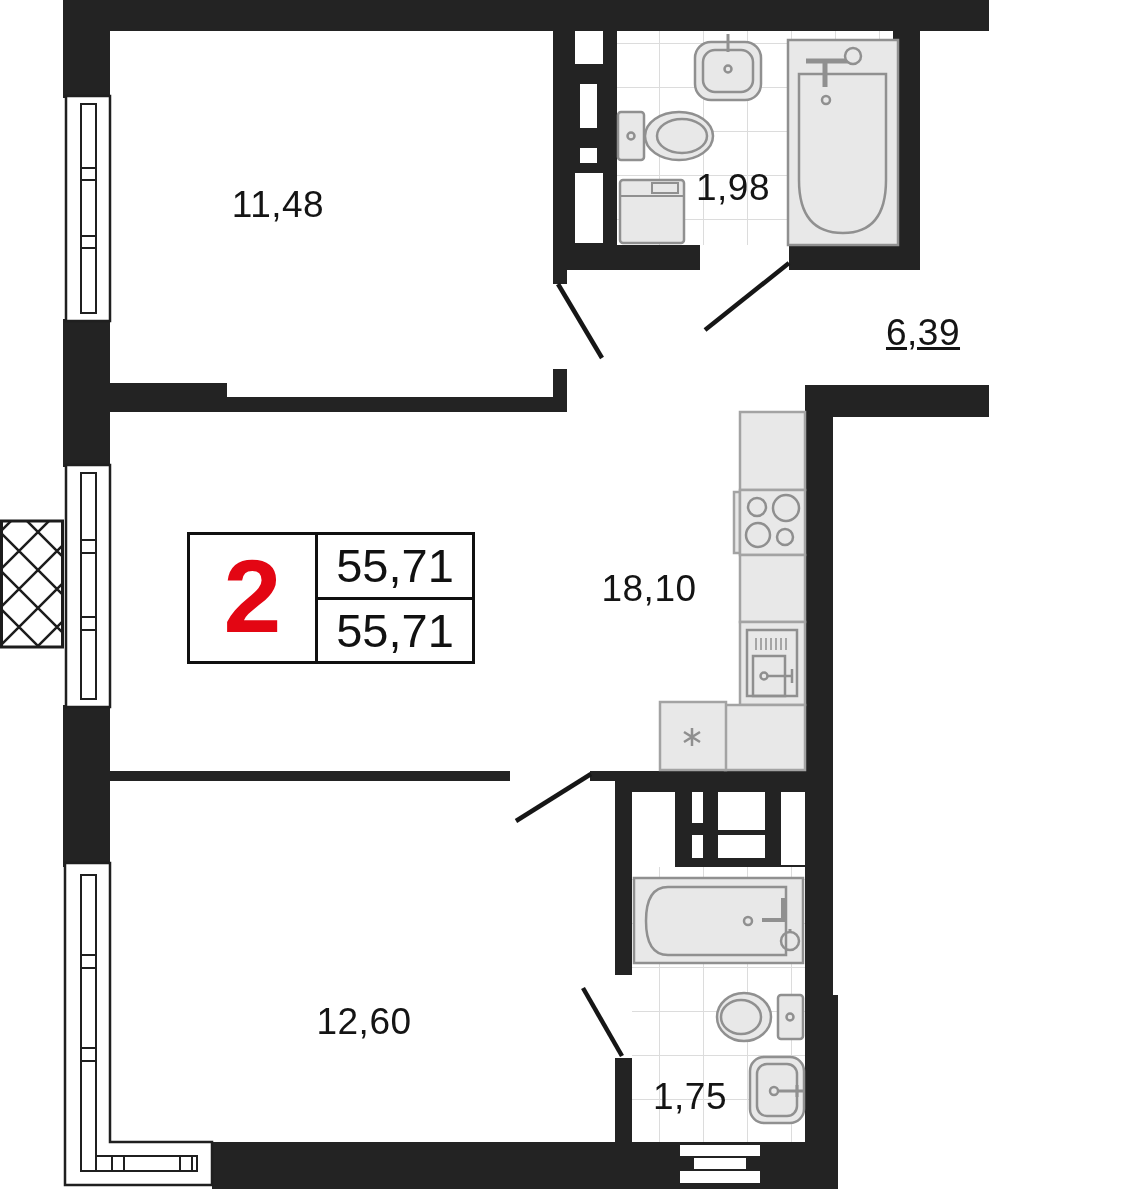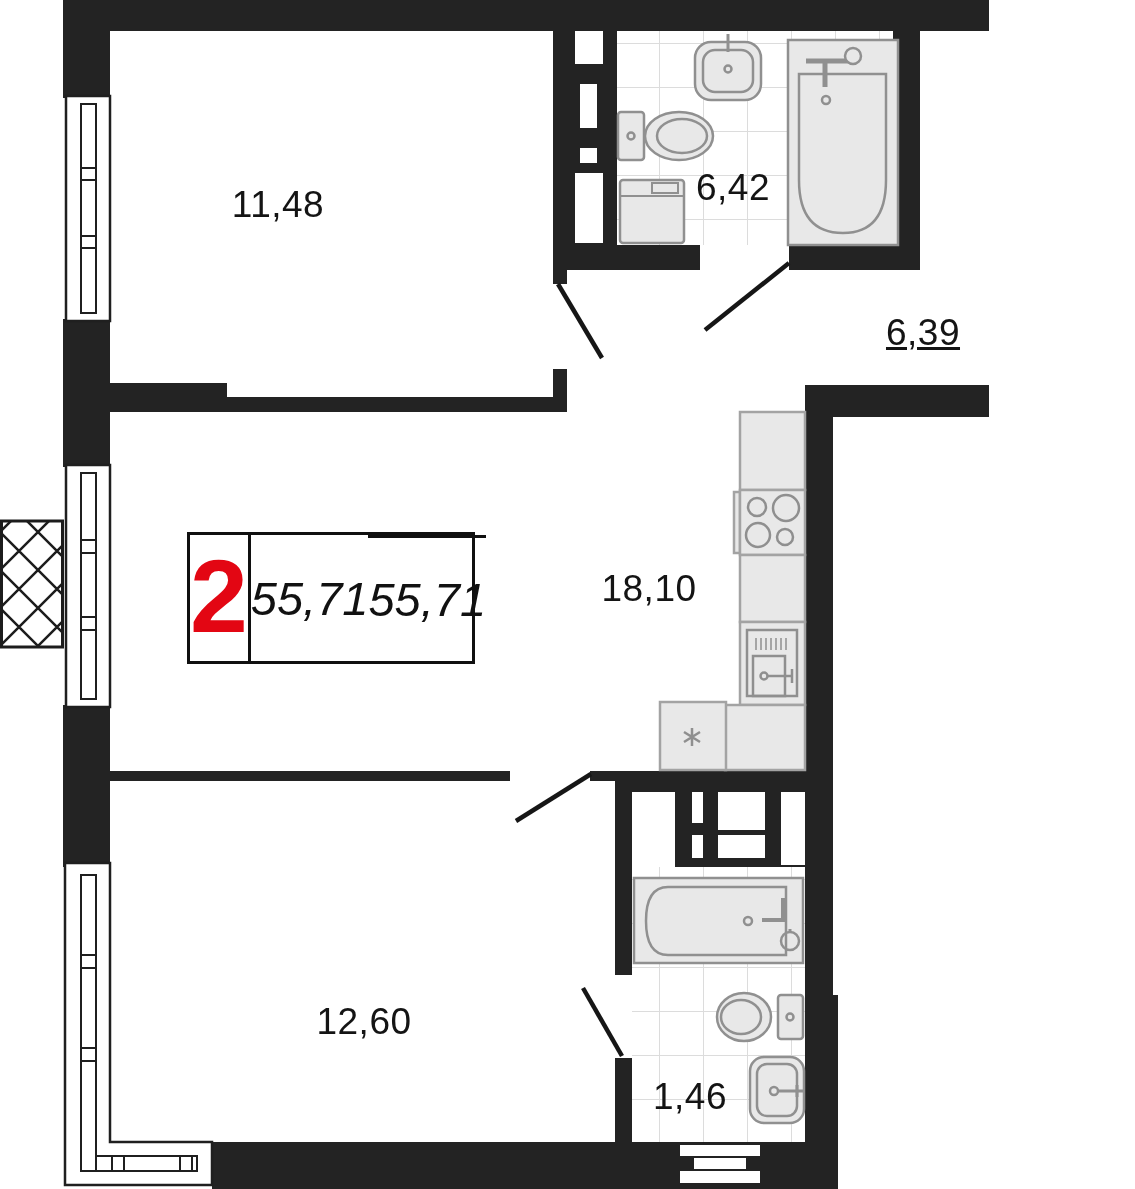--- a/index.html
+++ b/index.html
@@ -34,21 +34,21 @@
     display:flex;align-items:center;justify-content:center;
     box-sizing:border-box;
   }
   .badge-rooms{
     color:#e30613;
     font-size:104px;
     font-weight:700;
     line-height:1;
     transform:translateY(-2px);
   }
-  .badge-right{flex:1;display:flex;flex-direction:row;font-style:italic;}
+  .badge-right{flex:1;display:flex;flex-direction:column;}
   .badge-cell{
     flex:1;
     display:flex;align-items:center;justify-content:center;
     font-size:47px;
     color:#111111;
     box-sizing:border-box;
   }
   .badge-cell.bottom{border-top:3px solid #101010;}
 </style>
 </head>
@@ -225,25 +225,25 @@
     <line x1="789" y1="263" x2="705" y2="330"></line>
     <line x1="591" y1="774" x2="516" y2="821"></line>
     <line x1="583" y1="988" x2="622" y2="1056"></line>
     <line x1="1077" y1="128" x2="1133" y2="229" stroke-width="6"></line>
   </g>
 
   <polygon points="1048,193 1078,176 1078,210" fill="#e30613"></polygon>
 </svg>
 
 <div class="room-label" style="left:278px; top:205px;">11,48</div>
-<div class="room-label" style="left:733px; top:188px;">6,42</div>
+<div class="room-label" style="left:733px; top:188px;">1,98</div>
 <div class="room-label" style="left:923px; top:333px;text-decoration:underline;">6,39</div>
 <div class="room-label" style="left:601px; top:589px;margin-left:48px;">18,10</div>
 <div class="room-label" style="left:364px; top:975px;margin-top:47px;">12,60</div>
-<div class="room-label" style="left:690px; top:1097px;">1,46</div>
+<div class="room-label" style="left:690px; top:1097px;">1,75</div>
 
 <div class="badge">
   <div class="badge-left">
     <span class="badge-rooms">2</span>
   </div>
   <div class="badge-right">
     <div class="badge-cell">55,71</div>
     <div class="badge-cell bottom">55,71</div>
   </div>
 </div>

